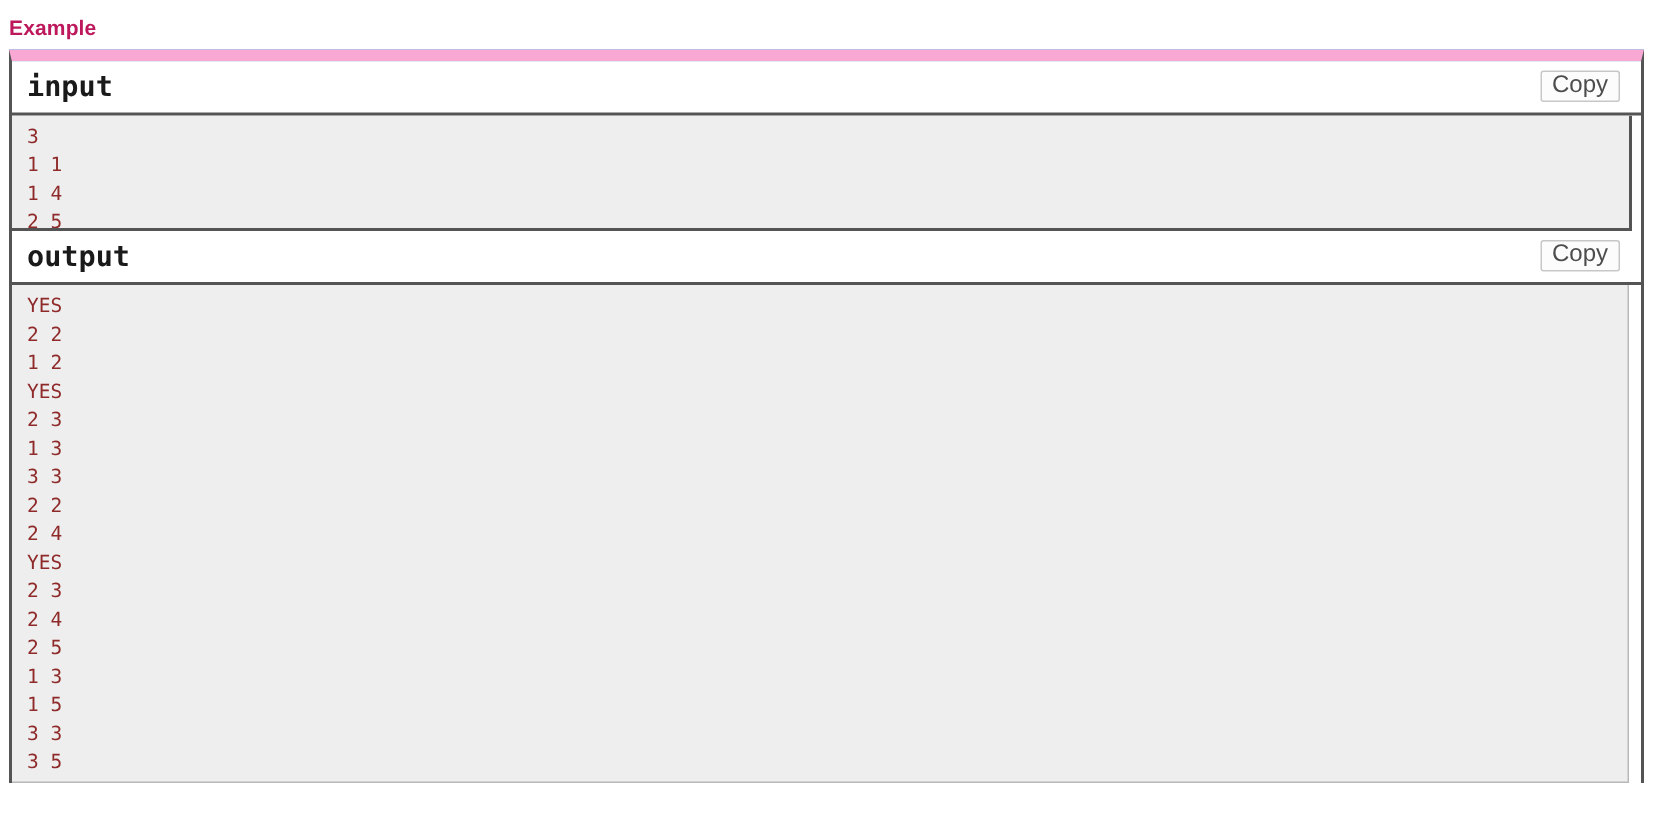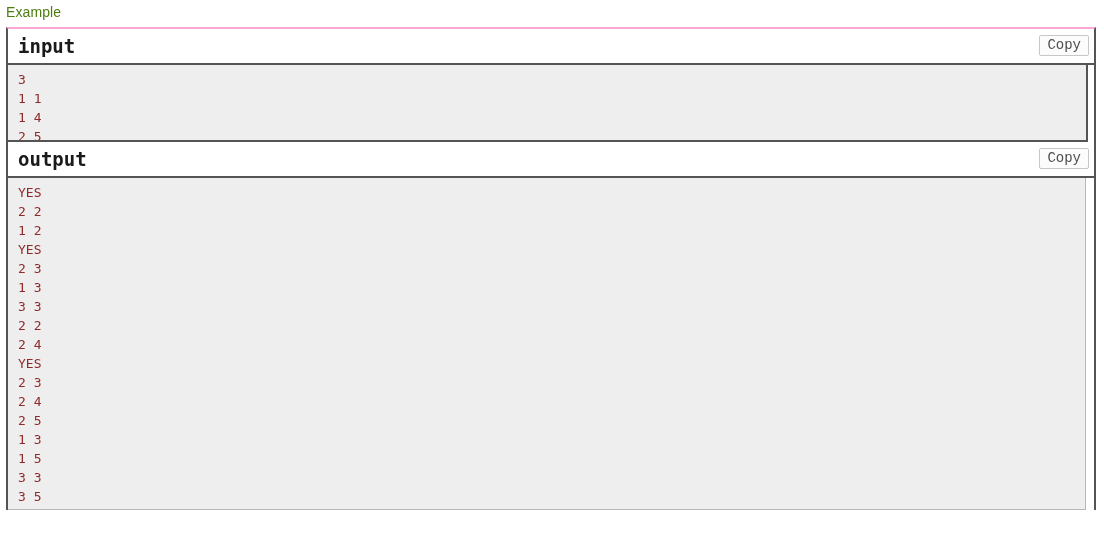--- a/index.html
+++ b/index.html
@@ -19,37 +19,37 @@
   .page {
     position: relative;
     width: 1104px;
     height: 544px;
     box-sizing: border-box;
     padding: 0;
   }
 
   .section-title {
     font-family: "Liberation Sans", sans-serif;
-    font-weight: normal;
+    font-weight: bold;
     font-size: 14px;
-    color: #4d7c0f;
+    color: #be185d;
     margin: 0;
-    padding: 4px 0 7px 6px;
+    padding: 10px 0 7px 6px;
     line-height: 16px;
     letter-spacing: 0.1px;
   }
 
   .sample-tests {
     margin: 0 8px 0 6px;
   }
 
   .sample-test {
     border-left: 2px solid #545454;
     border-right: 2px solid #545454;
-    border-top: 2px solid #f9a8d4;
+    border-top: 8px solid #f9a8d4;
     background: #0ea5e9;
   }
 
   .io-block {
     position: relative;
     background: #ffffff;
   }
 
   .io-title-row {
     position: relative;
@@ -64,24 +64,24 @@
     font-weight: bold;
     font-size: 19px;
     color: #1a1a1a;
     line-height: 34px;
     padding-left: 10px;
     letter-spacing: 0px;
   }
 
   .copy-button {
     position: absolute;
-    right: 5px;
+    right: 14px;
     top: 6px;
-    font-family: Liberation Mono, monospace;
-    font-size: 14px;
+    font-family: Liberation Sans, sans-serif;
+    font-size: 16px;
     color: #4d4d4d;
     background: #fcfcfc;
     border: 1px solid #c7c7c7;
     border-radius: 2px;
     padding: 2px 7px 3px 7px;
     line-height: 14px;
     cursor: pointer;
   }
 
   .io-pre {

